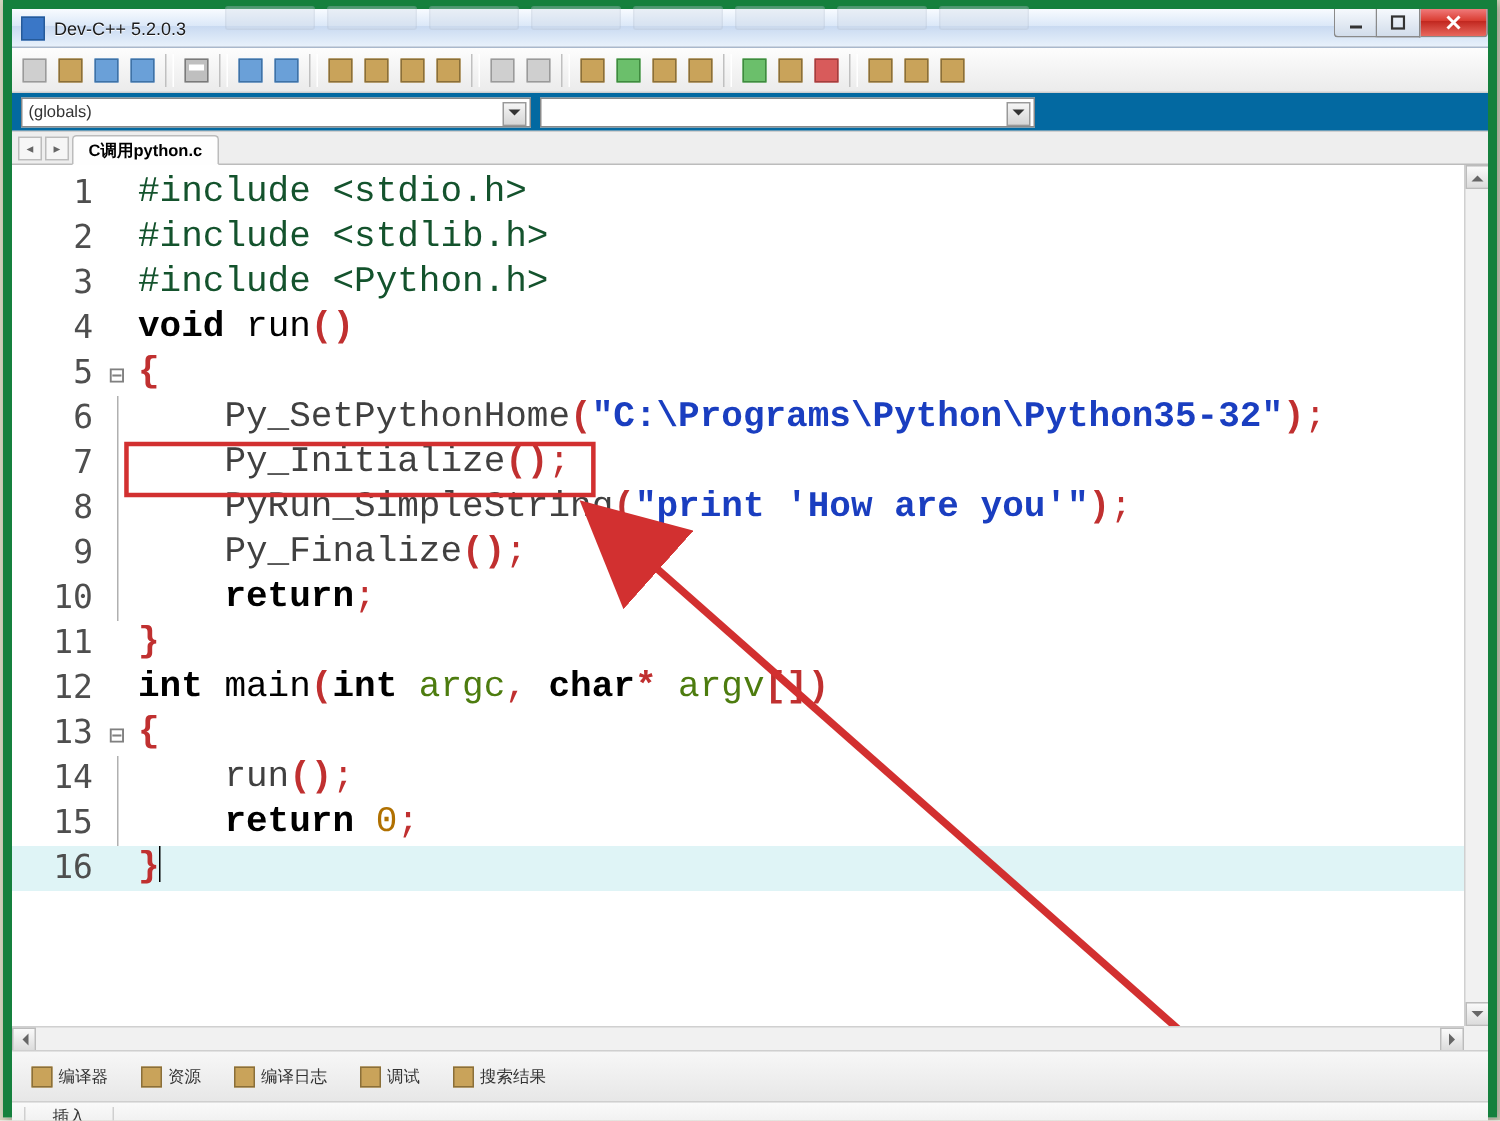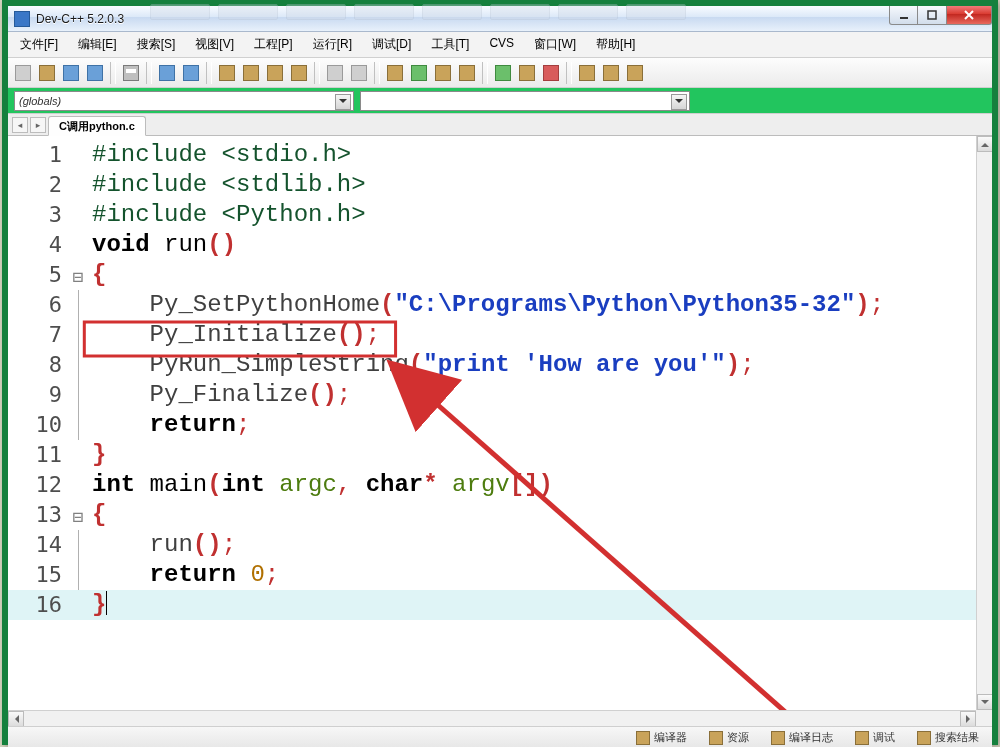--- a/index.html
+++ b/index.html
@@ -30,21 +30,21 @@
   .tb-btn { width:22px; height:22px; border:1px solid transparent; display:flex; align-items:center; justify-content:center; border-radius:2px; }
   .tb-icon { width:16px; height:16px; background:#c9a35a; border:1px solid #8a6f39; }
   .tb-icon.blue { background:#6aa0d8; border-color:#3f72a6; }
   .tb-icon.red  { background:#d85b5b; border-color:#a33e3e; }
   .tb-icon.green{ background:#6bbf6b; border-color:#3f8a3f; }
   .tb-icon.gray { background:#cfcfcf; border-color:#9a9a9a; }
   .tb-icon.prn  { background:#bfbfbf; border-color:#7a7a7a; position:relative; }
   .tb-icon.prn::after{ content:""; position:absolute; inset:3px 2px 7px 2px; background:#fff; }
 
   
-  .dropdown-row { height:26px; background:#22c55e; border-bottom:1px solid #cfcfcf; display:flex; align-items:center; padding:2px 6px; gap:6px;font-style:italic; }
+  .dropdown-row { height:26px; background:#0369a1; border-bottom:1px solid #cfcfcf; display:flex; align-items:center; padding:2px 6px; gap:6px; }
   .combo { height:20px; background:#fff; border:1px solid #8a8a8a; display:flex; align-items:center; padding:0 4px; font-size:11px; color:#333; position:relative; }
   .combo .arrow { position:absolute; right:2px; top:2px; width:16px; height:16px; background:linear-gradient(#f5f5f5,#d6d6d6); border:1px solid #999; display:flex; align-items:center; justify-content:center; }
   .combo .arrow::after { content:""; border:4px solid transparent; border-top-color:#333; margin-top:3px; }
   .combo-globals { width:340px; }
   .combo-right { width:330px; }
 
   
   .tabstrip { height:22px; background:#eee; border-bottom:1px solid #bcbcbc; display:flex; align-items:flex-end; padding-left:4px; gap:0; }
   .tab-nav { width:16px; height:16px; border:1px solid #bcbcbc; background:#f6f6f6; margin:2px 2px 2px 0; display:flex; align-items:center; justify-content:center; font-size:9px; color:#666; }
   .filetab { height:20px; padding:2px 10px; background:#fefefe; border:1px solid #bcbcbc; border-bottom:1px solid #fefefe; border-radius:3px 3px 0 0; font-size:11px; margin-bottom:-1px;font-weight:bold; }
@@ -79,21 +79,21 @@
   .sb-h { position:absolute; left:0; right:16px; bottom:0; height:16px; background:#f1f1f1; border-top:1px solid #d0d0d0; }
   .sb-corner{ position:absolute; right:0; bottom:0; width:16px; height:16px; background:#f1f1f1; }
   .sb-btn { position:absolute; width:16px; height:16px; background:linear-gradient(#fafafa,#dcdcdc); border:1px solid #bcbcbc; display:flex; align-items:center; justify-content:center; }
   .sb-btn::after{ content:""; border:4px solid transparent; }
   .sb-v .sb-btn.top{ top:0; } .sb-v .sb-btn.top::after{ border-bottom-color:#666; margin-top:-3px; }
   .sb-v .sb-btn.bot{ bottom:0; } .sb-v .sb-btn.bot::after{ border-top-color:#666; margin-top:3px; }
   .sb-h .sb-btn.lft{ left:0 } .sb-h .sb-btn.lft::after{ border-right-color:#666; margin-left:-3px; }
   .sb-h .sb-btn.rgt{ right:0 } .sb-h .sb-btn.rgt::after{ border-left-color:#666; margin-left:3px; }
 
   
-  .panel-tabs { height:22px; background:linear-gradient(#f7f7f7,#e7e7e7); border-top:1px solid #cfcfcf; display:flex; align-items:center; gap:4px; padding:0 6px;justify-content:flex-end; }
+  .panel-tabs { height:34px; background:linear-gradient(#f7f7f7,#e7e7e7); border-top:1px solid #cfcfcf; display:flex; align-items:center; gap:4px; padding:0 6px; }
   .ptab { display:flex; align-items:center; gap:4px; padding:2px 6px; border:1px solid transparent; border-radius:2px; font-size:11px; color:#333; }
   .ptab .picon { width:14px; height:14px; background:#c9a35a; border:1px solid #8a6f39; }
 
   
   .statusbar { height:20px; background:linear-gradient(#fafafa,#ececec); border-top:1px solid #cfcfcf; display:flex; align-items:center; font-size:11px; color:#333; padding:0 8px; gap:18px; }
   .statusbar .sep { border-left:1px solid #cfcfcf; height:14px; }
 </style>
 </head>
 <body>
 
@@ -124,33 +124,20 @@
           </svg>
         </div>
       <div class="winbtn close">
           <svg width="12" height="10">
             <path d="M2 1 L10 9 M10 1 L2 9" stroke="#fff" stroke-width="2"></path>
           </svg>
         </div>
     </div>
   </div>
 
-  <div class="menubar" id="menubar">
-      <span class="item">文件[F]</span>
-      <span class="item">编辑[E]</span>
-      <span class="item">搜索[S]</span>
-      <span class="item">视图[V]</span>
-      <span class="item">工程[P]</span>
-      <span class="item">运行[R]</span>
-      <span class="item">调试[D]</span>
-      <span class="item">工具[T]</span>
-      <span class="item">CVS</span>
-      <span class="item">窗口[W]</span>
-      <span class="item">帮助[H]</span>
-    </div>
 
   <div class="toolbar" id="toolbar">
       <div class="tb-btn">
         <span class="tb-icon gray"></span>
       </div>
       <div class="tb-btn">
         <span class="tb-icon "></span>
       </div>
       <div class="tb-btn">
         <span class="tb-icon blue"></span>

